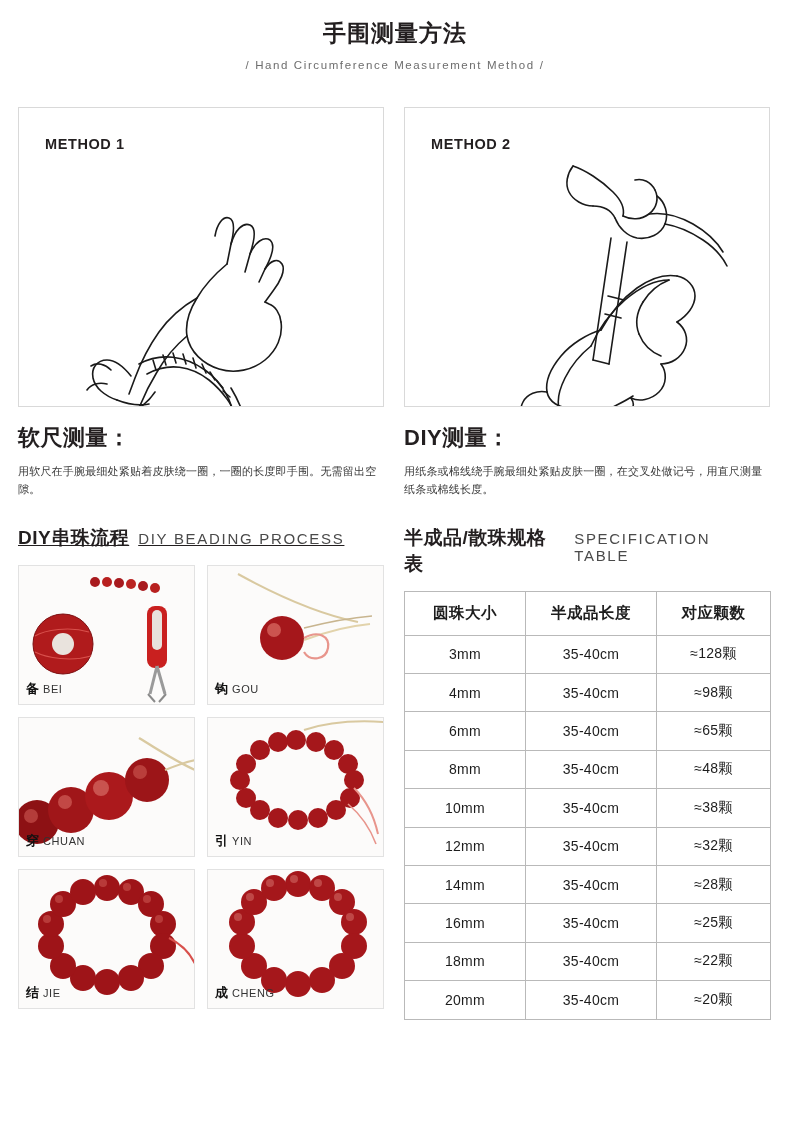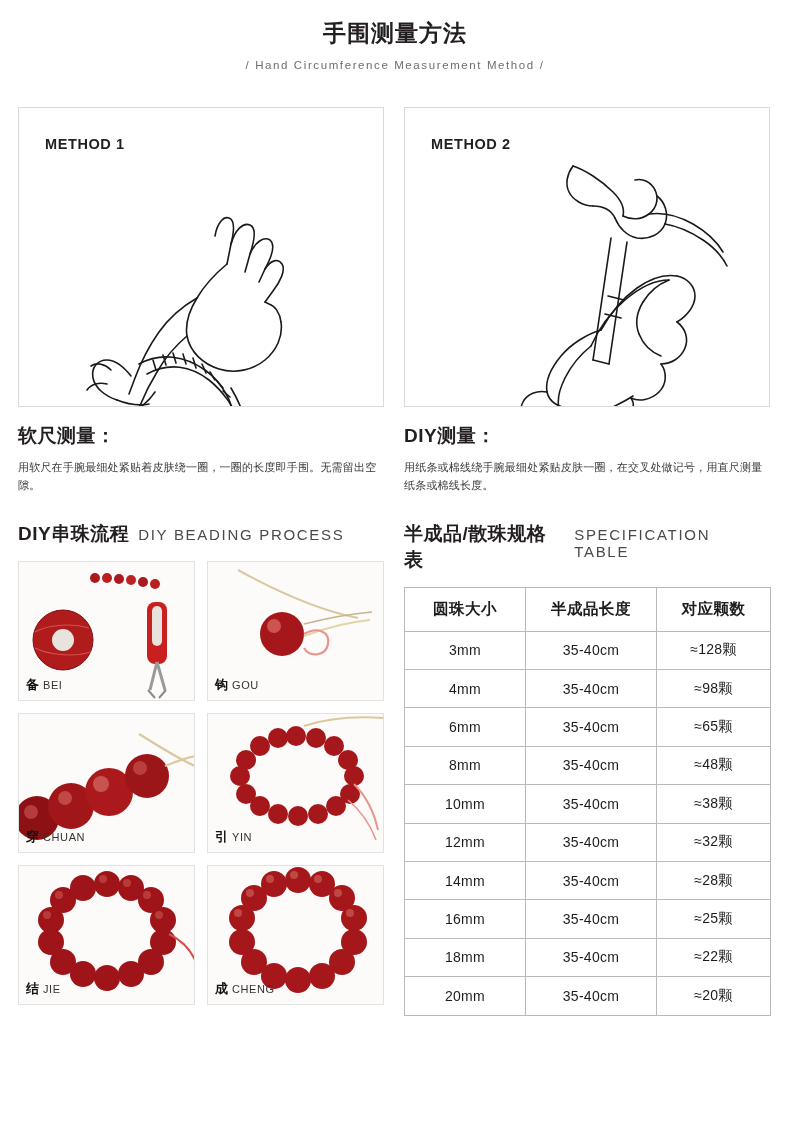--- a/index.html
+++ b/index.html
@@ -41,34 +41,34 @@
   .method-label {
     position: absolute; top: 28px; left: 26px;
     font-size: 14.5px; font-weight: 700; letter-spacing: 0.6px;
     color: #231f20;
     z-index: 3;
   }
   .method-box svg { position: absolute; inset: 0; }
 
   .method-title {
     margin-top: 16px;
-    font-size: 19px; font-weight: 700; letter-spacing: 0.5px;
+    font-size: 22px; font-weight: 700; letter-spacing: 0.5px;
   }
   .method-desc {
     margin-top: 10px;
     font-size: 11px; line-height: 1.62; color: #3a3a3a;
     letter-spacing: 0.2px;
   }
 
   
   .lower {
     display: flex; gap: 20px;
     padding: 0 18px; margin-top: 26px;
   }
-  .col-left { width: 366px; }
+  .col-left { width: 366px; text-decoration: underline; }
   .col-right { width: 366px; }
 
   .sec-head { display: flex; align-items: baseline; gap: 9px; }
   .sec-head .cn { font-size: 19px; font-weight: 700; letter-spacing: 0.5px; }
   .sec-head .en { font-size: 15px; letter-spacing: 1.7px; color: #4a4a4a; }
 
   
   .bead-grid {
     margin-top: 14px;
     display: grid;

